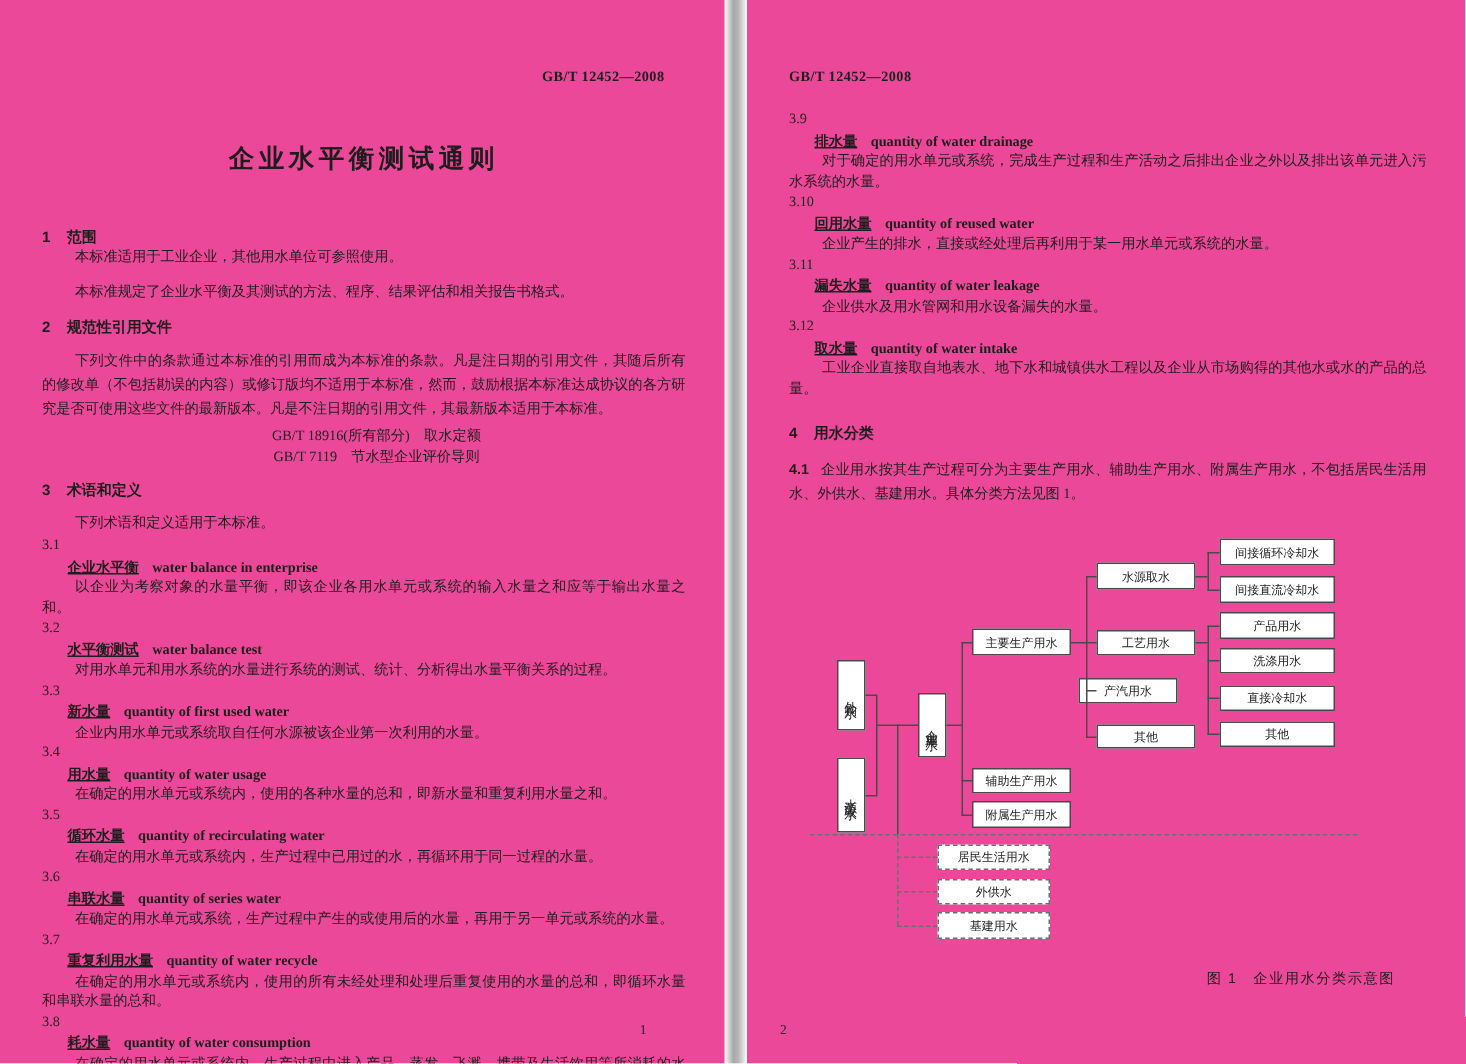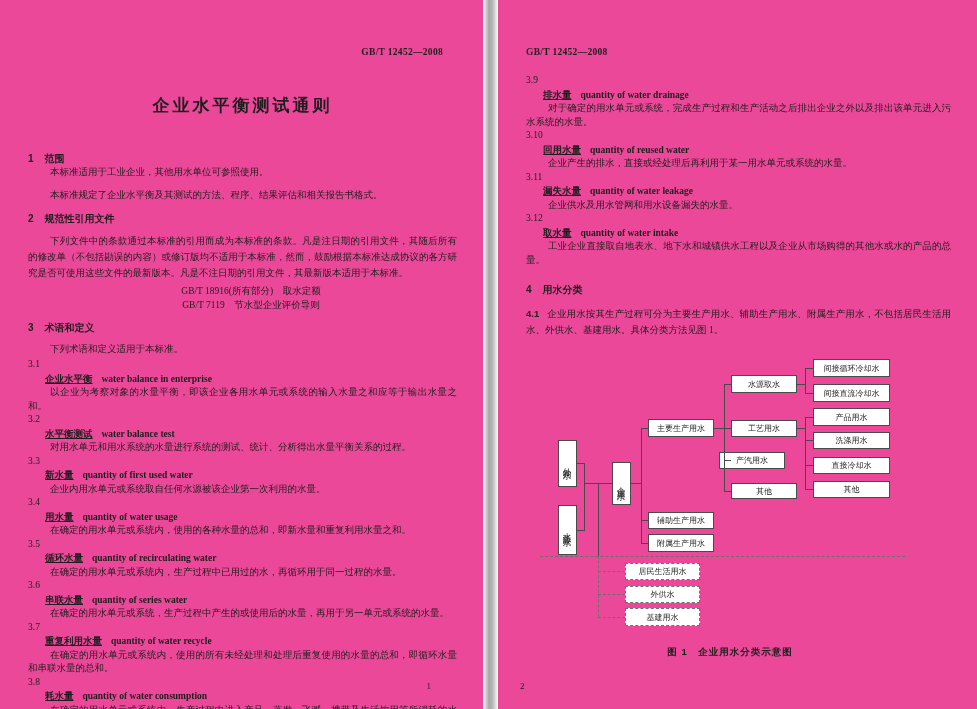--- a/index.html
+++ b/index.html
@@ -55,22 +55,22 @@
   .dbox{position:absolute;border:1px solid #4a4a4a;background:#fff;box-sizing:border-box;
     display:flex;align-items:center;justify-content:center;font-size:8px;color:#222;
     white-space:nowrap;}
   .dbox.dashed{border:1px dashed #6e6e6e;}
   .vbox{writing-mode:vertical-rl;text-orientation:upright;letter-spacing:2px;font-size:8.5px;}
   .ln{position:absolute;display:block;}
   .ln.h{height:1px;background:#4a4a4a;}
   .ln.v{width:1px;background:#4a4a4a;}
   .ln.hd{height:0;border-top:1px dashed #6e6e6e;background:none;}
   .ln.vd{width:0;border-left:1px dashed #6e6e6e;background:none;}
-  .fig-caption{position:absolute;left:0;top:294px;width:100%;text-align:center;
-    font-size:9.5px;font-weight:bold;letter-spacing:1px;}
+  .fig-caption{position:absolute;left:0;top:294px;width:100%;text-align:right;
+    font-size:9.5px;font-weight:normal;letter-spacing:1px;}
 </style>
 </head>
 <body>
 
 <div class="spread">
   <div class="gutter"></div>
 
   <div class="page page-left">
     <div class="content">
       <div class="ph right">GB/T 12452—2008</div>

